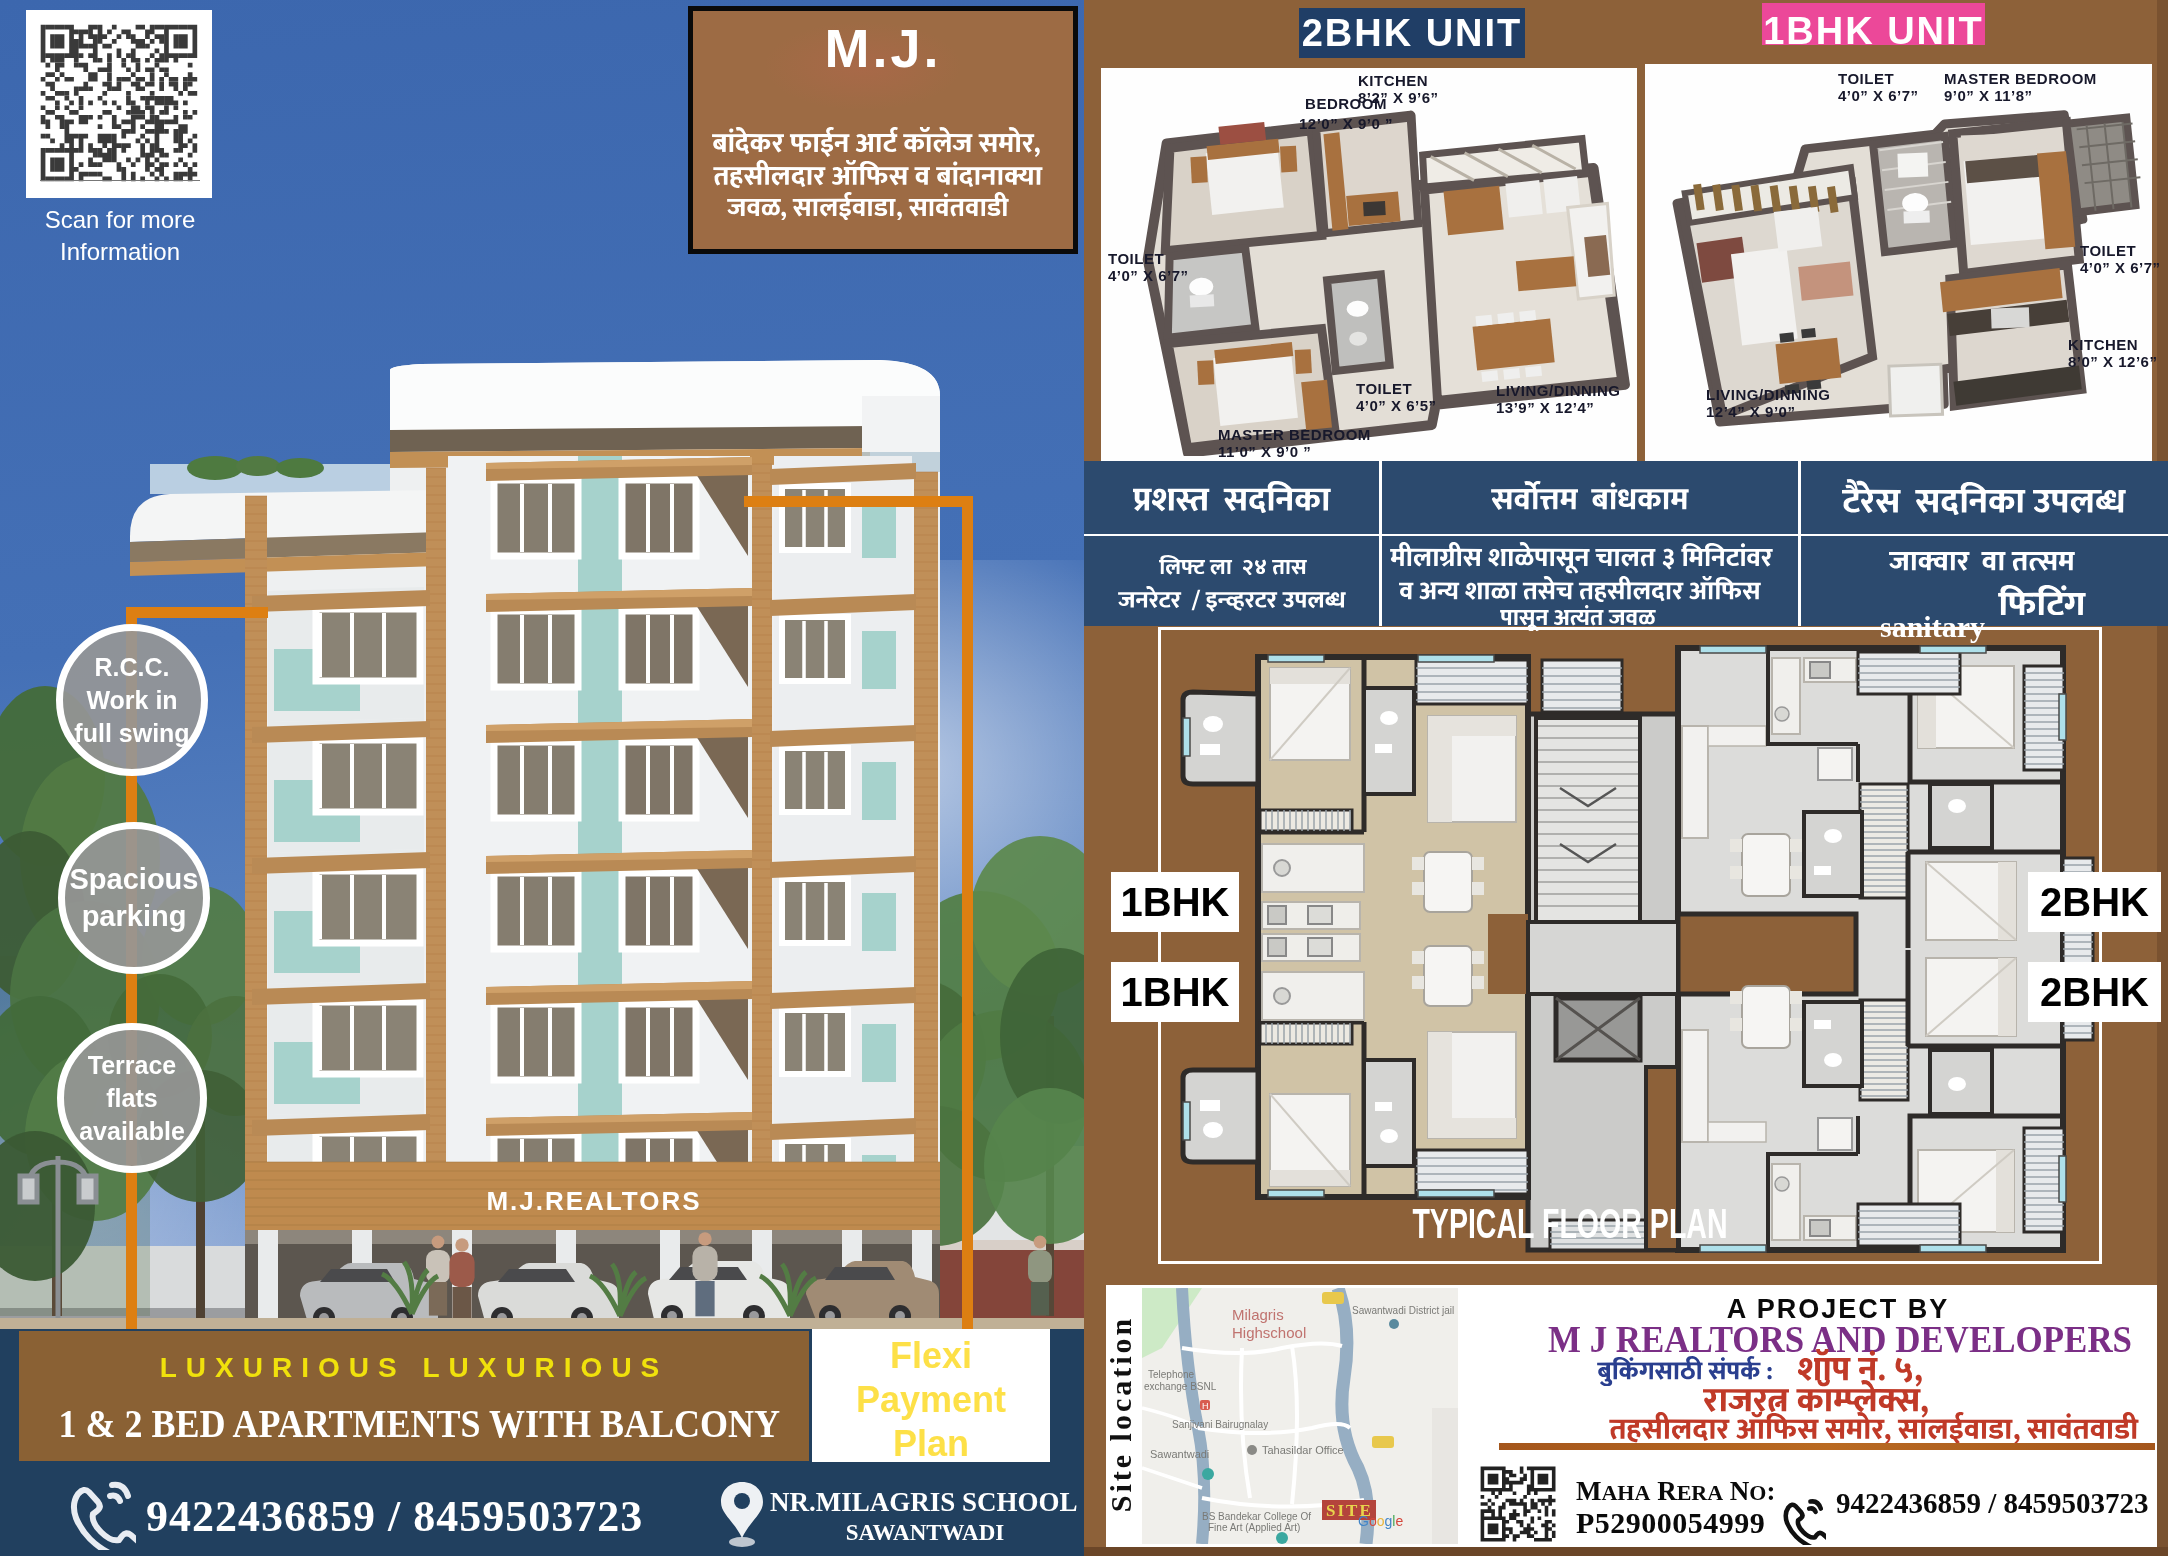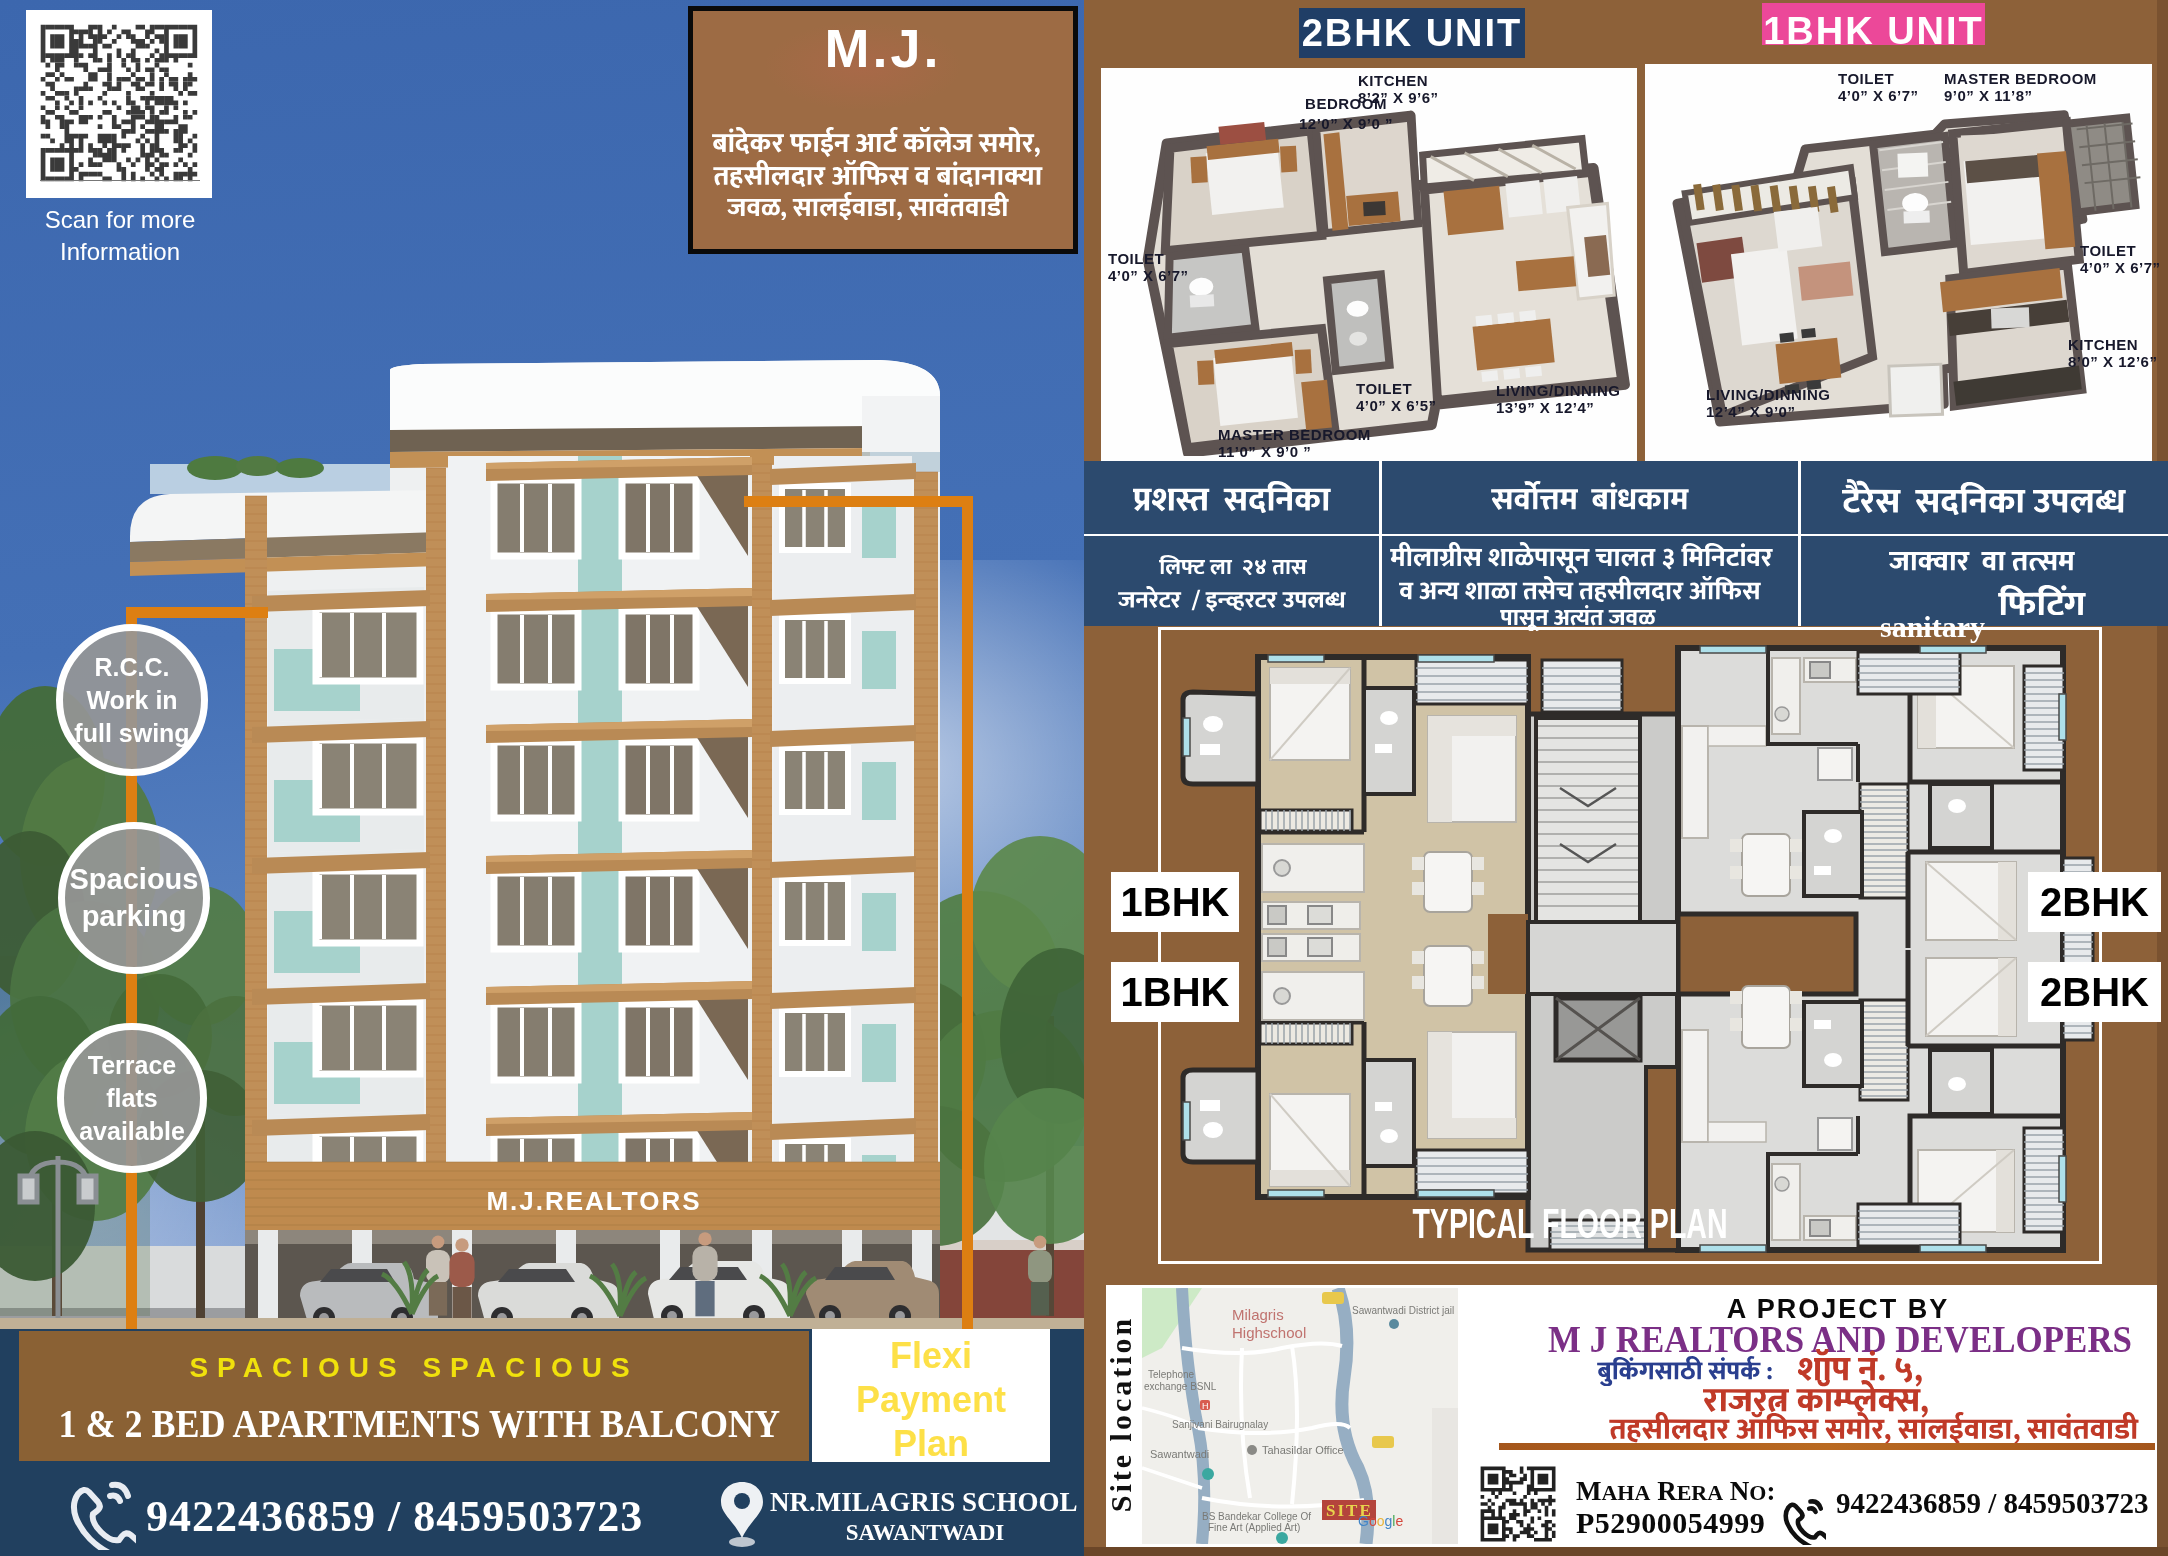--- a/index.html
+++ b/index.html
@@ -294,21 +294,21 @@
     </svg>
 <div class="abs" style="left:126px;top:607px;width:142px;height:11px;background:#dd7f12"></div>
 <div class="abs" style="left:126px;top:607px;width:11px;height:723px;background:#dd7f12"></div>
 <div class="abs" style="left:744px;top:496px;width:229px;height:11px;background:#dd7f12"></div>
 <div class="abs" style="left:962px;top:496px;width:11px;height:834px;background:#dd7f12"></div>
 <div class="abs" style="left:56px;top:624px;width:152px;height:152px;border-radius:50%;background:rgba(150,150,150,0.92);border:7px solid #fff;display:flex;align-items:center;justify-content:center;text-align:center;color:#fff;font-weight:bold;font-size:25px;line-height:33px;white-space:nowrap">R.C.C.<br>Work in<br>full swing</div>
 <div class="abs" style="left:57px;top:1023px;width:150px;height:150px;border-radius:50%;background:rgba(150,150,150,0.92);border:7px solid #fff;display:flex;align-items:center;justify-content:center;text-align:center;color:#fff;font-weight:bold;font-size:25px;line-height:33px;white-space:nowrap">Terrace<br>flats<br>available</div>
 <div class="abs" style="left:58px;top:822px;width:152px;height:152px;border-radius:50%;background:rgba(150,150,150,0.92);border:7px solid #fff;display:flex;align-items:center;justify-content:center;text-align:center;color:#fff;font-weight:bold;font-size:29px;line-height:37px;white-space:nowrap">Spacious<br>parking</div>
 <div class="abs" style="left:0;top:1329px;width:1084px;height:227px;background:#21405f"></div>
 <div class="abs" style="left:19px;top:1331px;width:790px;height:130px;background:#8a6134"></div>
-<div class="abs b" style="left:19px;top:1352px;width:790px;text-align:center;color:#f0e10c;font-size:28px;letter-spacing:9px">SPACIOUS SPACIOUS</div>
+<div class="abs b" style="left:19px;top:1352px;width:790px;text-align:center;color:#f0e10c;font-size:28px;letter-spacing:9px">LUXURIOUS LUXURIOUS</div>
 <div class="abs b" style="left:19px;top:1400px;width:790px;text-align:center;color:#fff;font-size:40px;font-family:'Liberation Serif',serif;white-space:nowrap;transform:scaleX(0.9);transform-origin:center">1 &amp; 2 BED APARTMENTS WITH BALCONY</div>
 <div class="abs" style="left:812px;top:1329px;width:238px;height:133px;background:#fff"></div>
 <div class="abs b" style="left:812px;top:1334px;width:238px;text-align:center;color:#fde047;font-size:36px;line-height:44px">Flexi<br>Payment<br>Plan</div>
 <svg class="abs" style="left:62px;top:1480px" width="74" height="70" viewBox="0 0 74 70">
 <g fill="none" stroke="#e8ecf2" stroke-width="6" stroke-linecap="round">
 <path d="M16 14 q6 -7 11 -2 l9 10 q4 5 -1 9 l-4 3 q-2 8 8 18 q10 10 18 8 l3 -4 q4 -5 9 -1 l10 9 q5 5 -2 11 q-10 8 -26 0 q-14 -7 -23 -16 q-9 -9 -14 -21 q-5 -14 2 -24 z"></path>
 <path d="M48 16 q7 -2 10 5 M50 5 q12 -2 16 11"></path>
 </g>
     </svg>
 <div class="abs b" style="left:146px;top:1491px;width:560px;color:#fff;font-size:44px;font-family:'Liberation Serif',serif;letter-spacing:1px">9422436859 / 8459503723</div>

